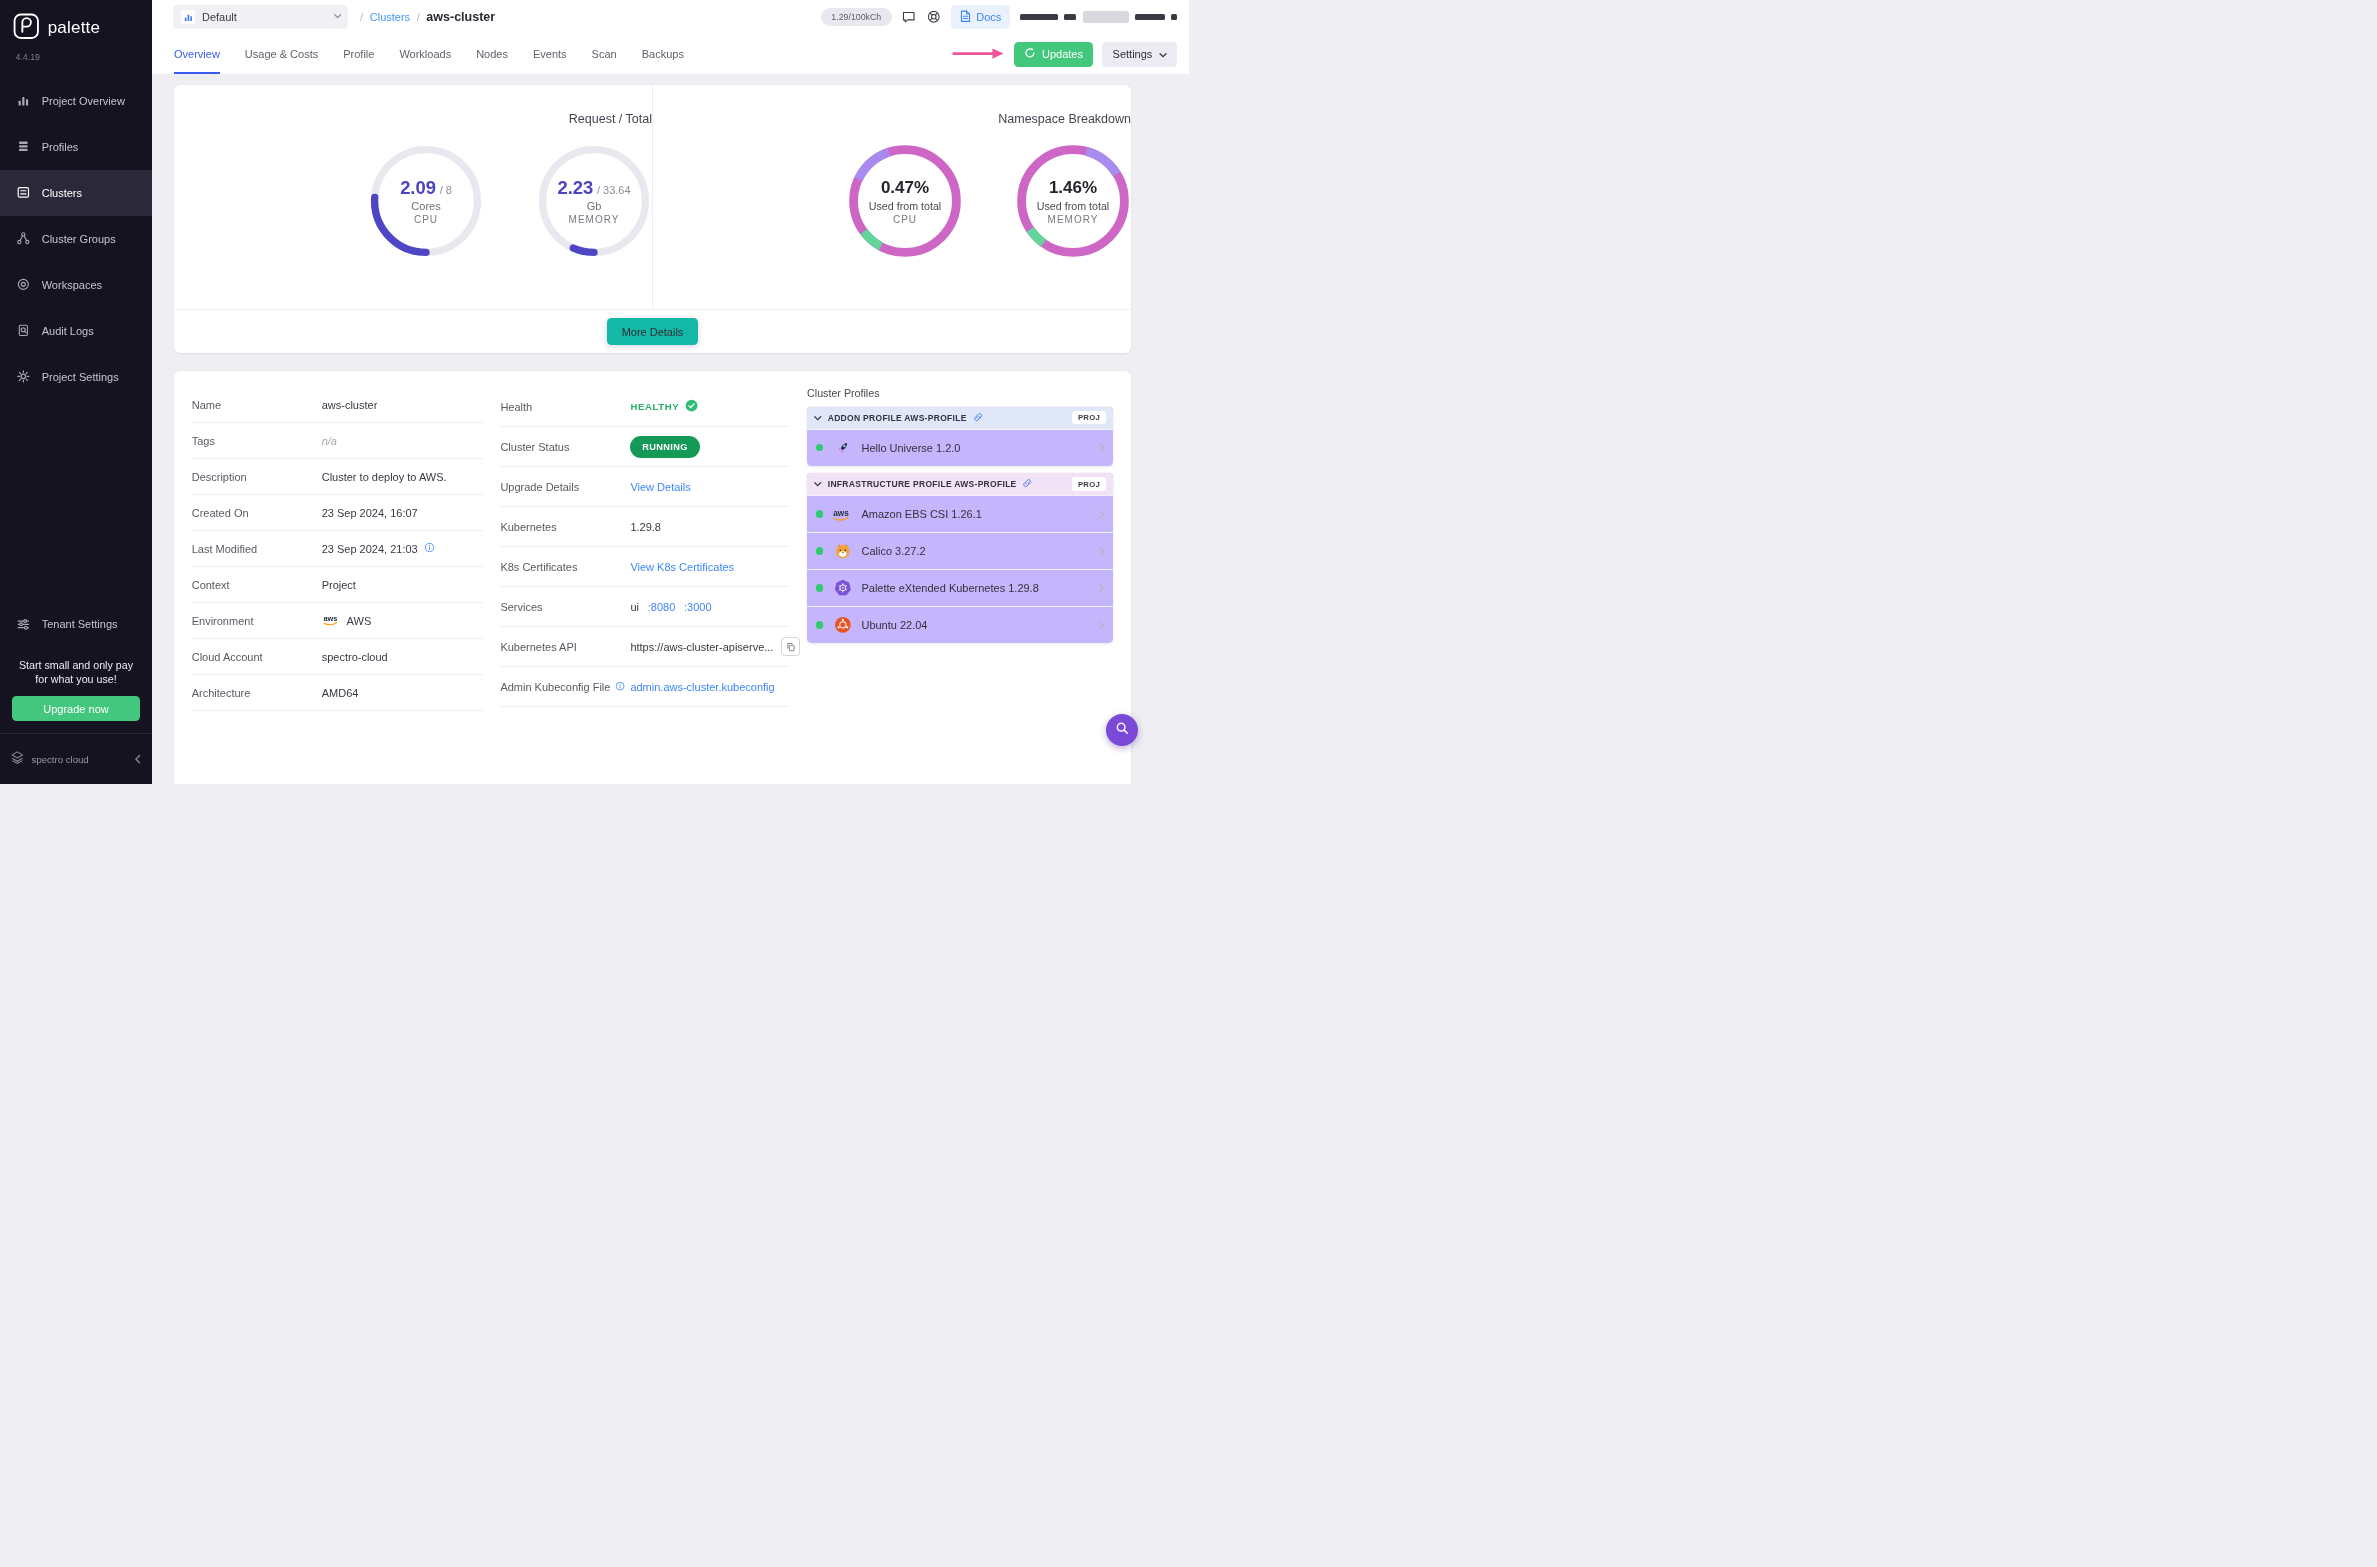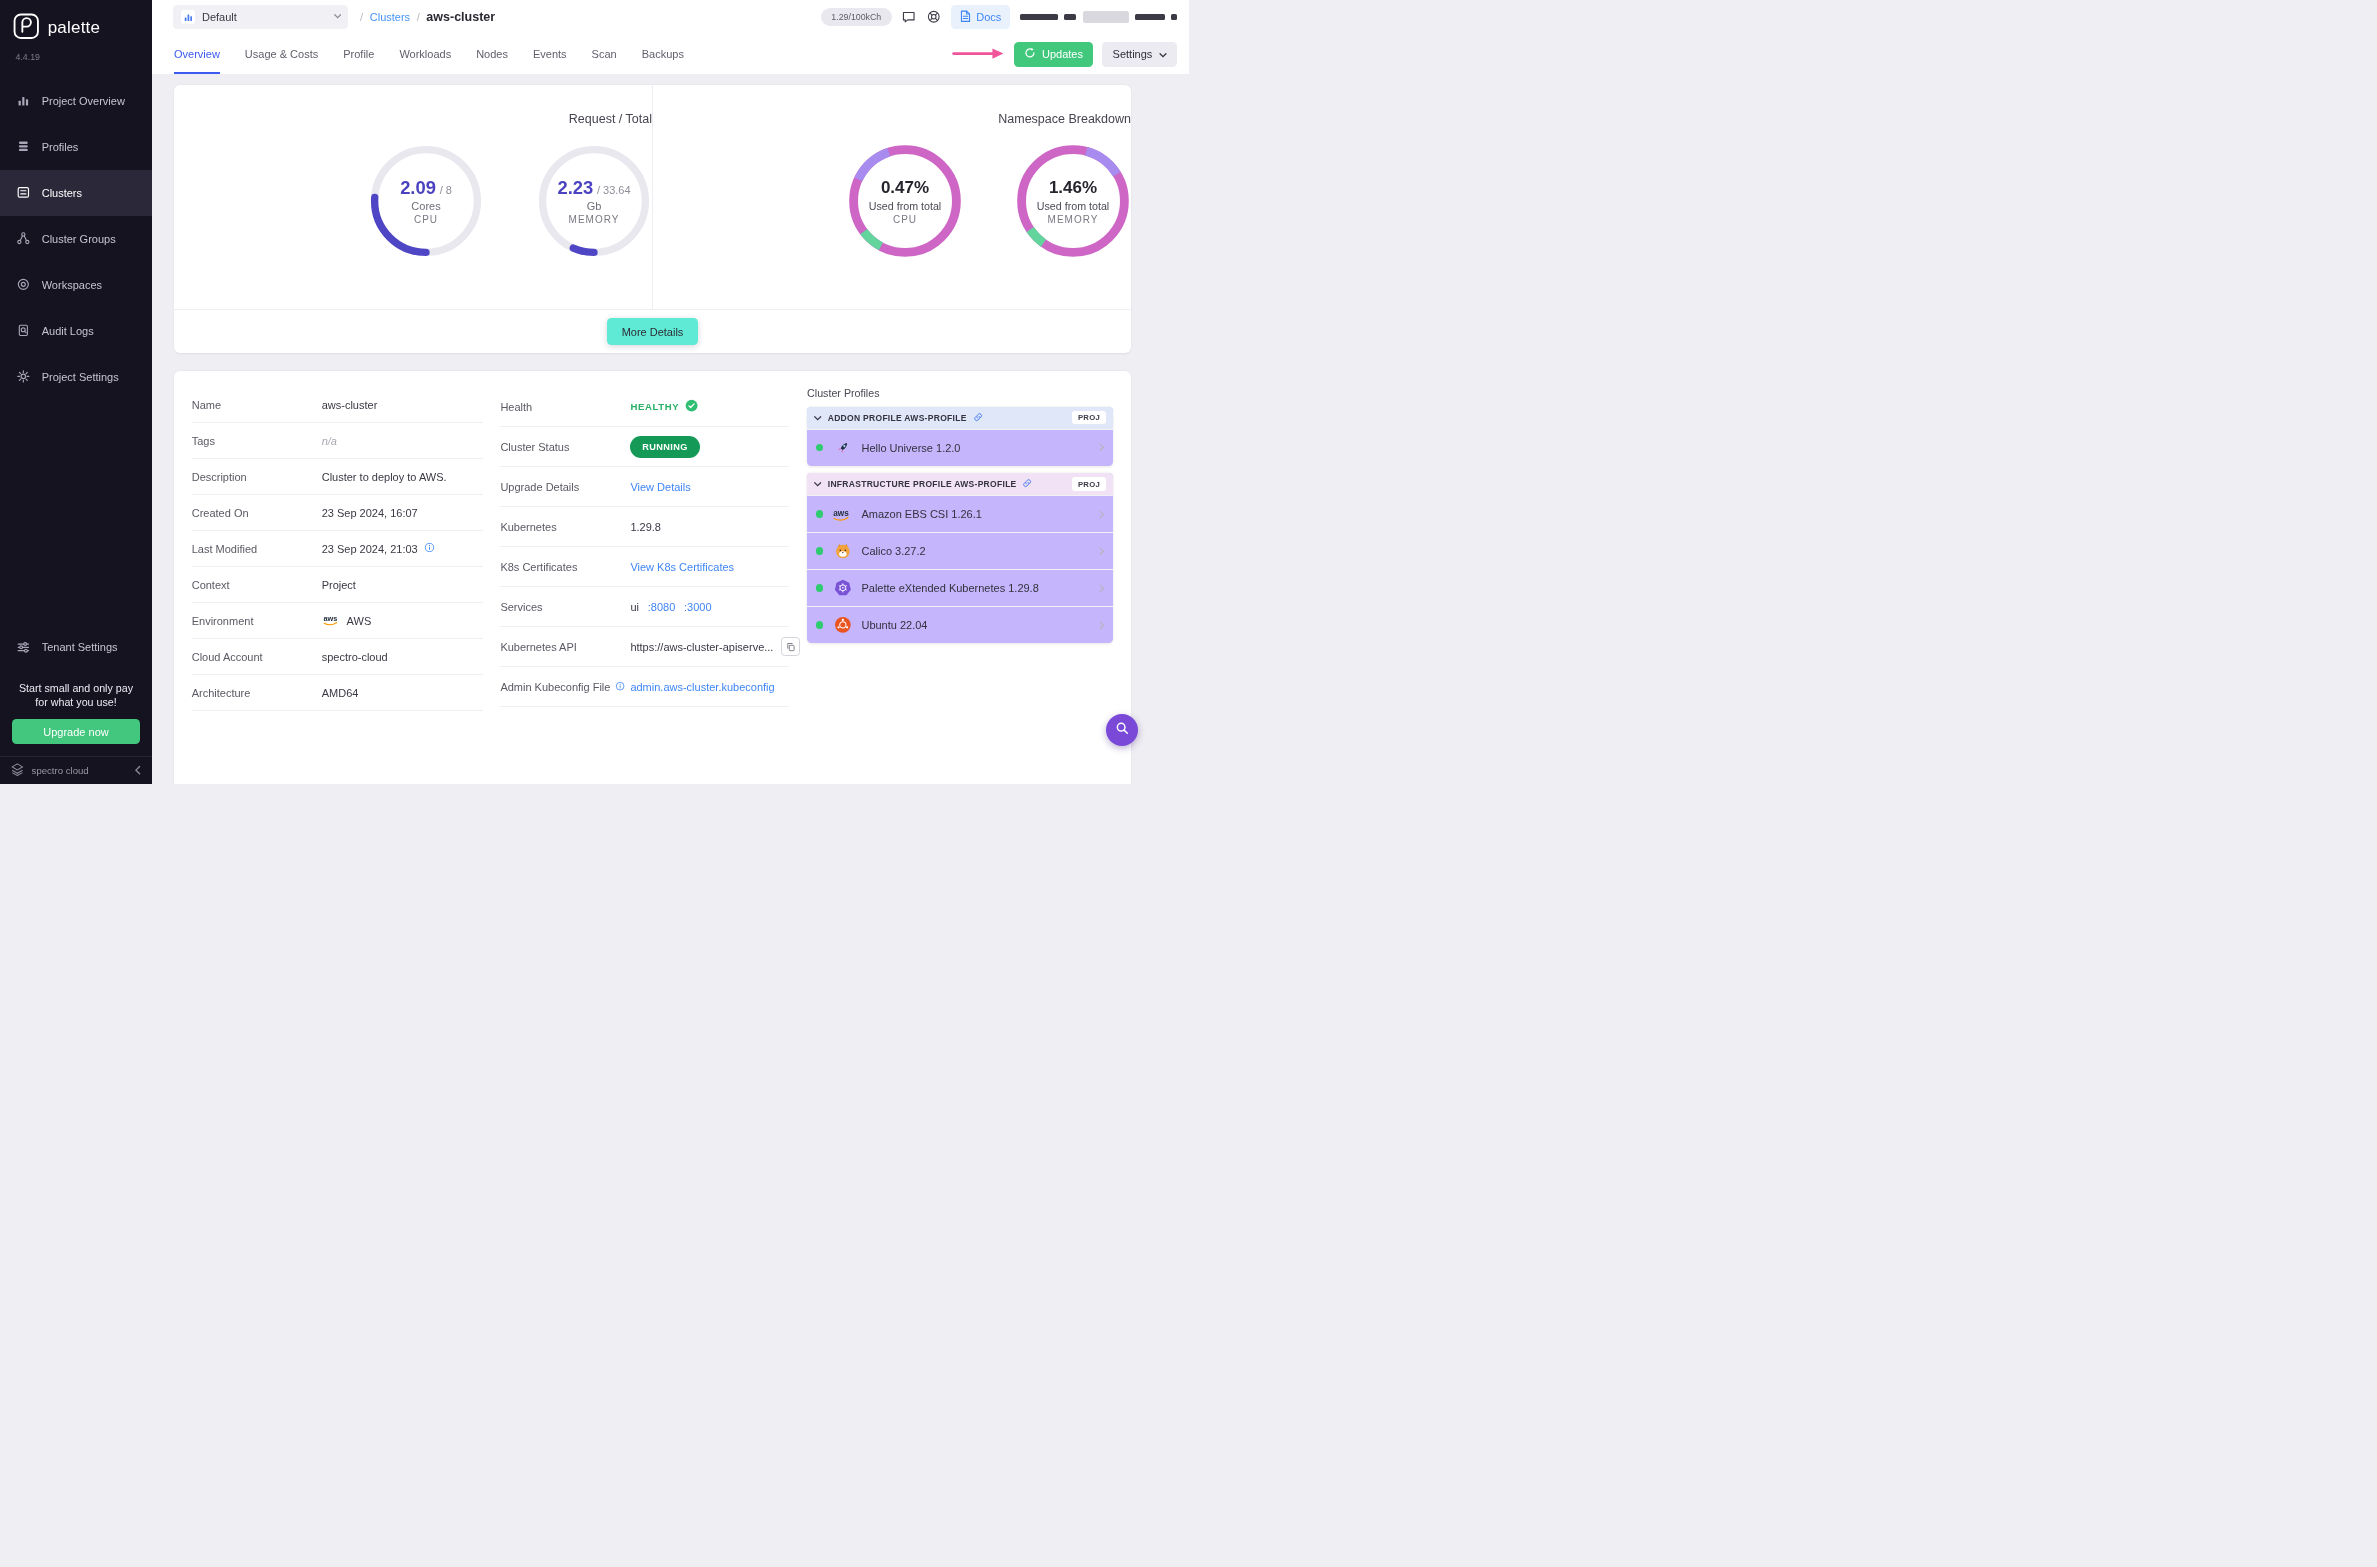--- a/index.html
+++ b/index.html
@@ -13,21 +13,21 @@
   .brand-name{color:#fff;font-size:17px;font-weight:400;letter-spacing:0.2px}
   .version{color:#7d7a8c;font-size:8.8px;padding:7.4px 0 0 15.5px}
   .nav{margin-top:16px}
   .nav-item{height:46px;display:flex;align-items:center;gap:11px;padding-left:16px;font-size:11px;color:#c6c4d2;cursor:pointer}
   .nav-item .nav-icon{width:14.7px;height:14.7px;display:flex;align-items:center;justify-content:center;color:#a9a6b8}
   .nav-item.active{background:#2b2939;color:#fff}
   .nav-item.active .nav-icon{color:#fff}
   .sidebar-bottom{margin-top:auto}
   .promo{padding:10.3px 11.8px 11.8px;text-align:center;color:#eceaf2;font-size:10.7px;line-height:1.35}
   .promo-btn{margin-top:9.6px;width:100%;height:25px;border:none;border-radius:4.4px;background:#43c67d;color:#fff;font-size:11px;font-family:inherit;cursor:pointer}
-  .sidebar-footer{height:28px;border-top:0.7px solid #272436;display:flex;align-items:center;gap:6.6px;padding:0 10.3px}
+  .sidebar-footer{height:51px;border-top:0.7px solid #272436;display:flex;align-items:center;gap:6.6px;padding:0 10.3px}
   .footer-brand{color:#9a97a6;font-size:9.6px}
   .collapse{margin-left:auto;color:#8f8c9c;cursor:pointer;display:flex}
 
   
   .main{flex:1;display:flex;flex-direction:column;min-width:0}
   .header{background:#fff}
   .header-row1{height:34px;display:flex;align-items:center;padding:0 11.8px 0 21.3px}
   .project-select{width:175px;height:23.6px;background:#f1f0f5;border-radius:4.4px;display:flex;align-items:center;gap:6.6px;padding:0 7.4px;cursor:pointer}
   .ps-icon{width:14.7px;height:14.7px;background:#fff;border-radius:2.9px;display:flex;align-items:center;justify-content:center}
   .ps-label{font-size:11px;color:#3a3944;flex:1}
@@ -73,21 +73,21 @@
   .donut-seg{fill:none;stroke-width:12}
   .gauge-inner{position:absolute;inset:0;display:flex;flex-direction:column;align-items:center;justify-content:center;text-align:center}
   .g-valrow{display:flex;align-items:baseline;gap:3.7px}
   .g-val{font-size:18.4px;font-weight:700;color:#4b43bf}
   .g-total{font-size:11px;color:#8f8e99}
   .g-unit{font-size:11px;color:#6f6e79;margin-top:1.5px}
   .g-label{font-size:10px;letter-spacing:1px;color:#797882;margin-top:2px;text-transform:uppercase}
   .d-pct{font-size:17px;font-weight:700;color:#26252e}
   .d-caption{font-size:10.7px;color:#4b4a54;margin-top:2.2px}
   .card-foot{height:44px;border-top:0.7px solid #eeedf2;display:flex;align-items:center;justify-content:center}
-  .more-details{border:none;background:#5eead4;border-radius:4.4px;box-shadow:0 1.5px 5.9px rgba(30,30,60,.18);padding:7.4px 14.7px;font-size:11px;color:#2f2e38;font-family:inherit;cursor:pointer}
+  .more-details{border:none;background:#14b8a6;border-radius:4.4px;box-shadow:0 1.5px 5.9px rgba(30,30,60,.18);padding:7.4px 14.7px;font-size:11px;color:#2f2e38;font-family:inherit;cursor:pointer}
 
   
   .details-card{margin-top:18.4px;height:456px;padding:16px 17.7px 0;display:grid;grid-template-columns:291px 289px 1fr;column-gap:17.7px}
   .field-row{display:flex;align-items:center;min-height:36px;border-bottom:0.7px solid #efeef3}
   .f-label{width:130px;flex-shrink:0;font-size:11px;color:#5a5963}
   .f-value{font-size:11px;color:#3a3944;display:flex;align-items:center;gap:5.9px}
   .f-value.muted{color:#a9a8b2;font-style:italic}
   .col-status .field-row{min-height:40px}
   .health{display:flex;align-items:center;gap:5.9px;color:#27b066;font-weight:700;font-size:9.6px;letter-spacing:0.6px}
   .pill-running{background:#149a56;color:#fff;font-size:9.2px;font-weight:700;letter-spacing:0.4px;border-radius:12.5px;padding:5.9px 11.8px;cursor:pointer}

